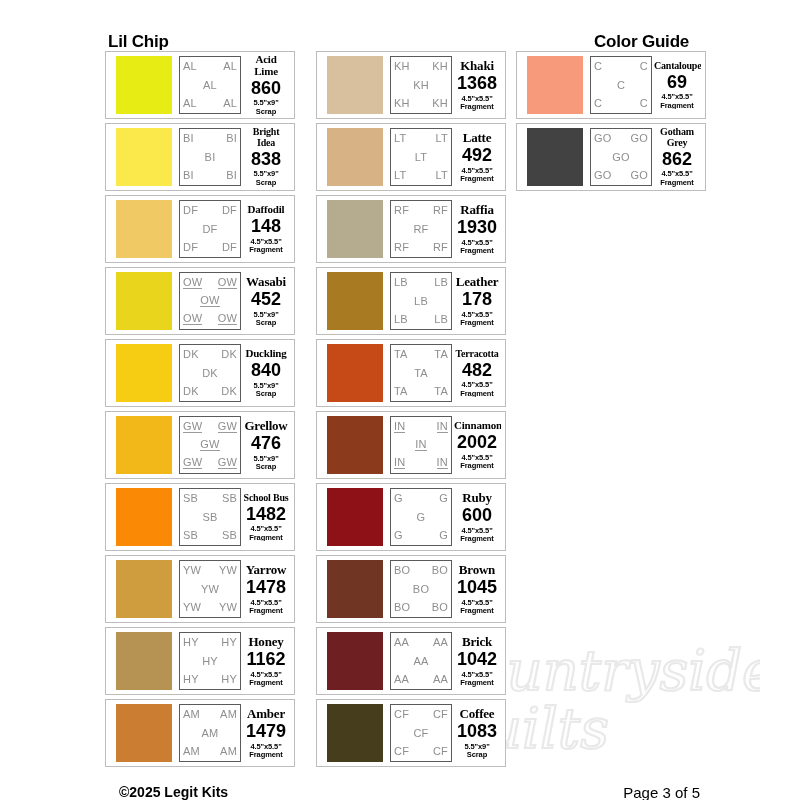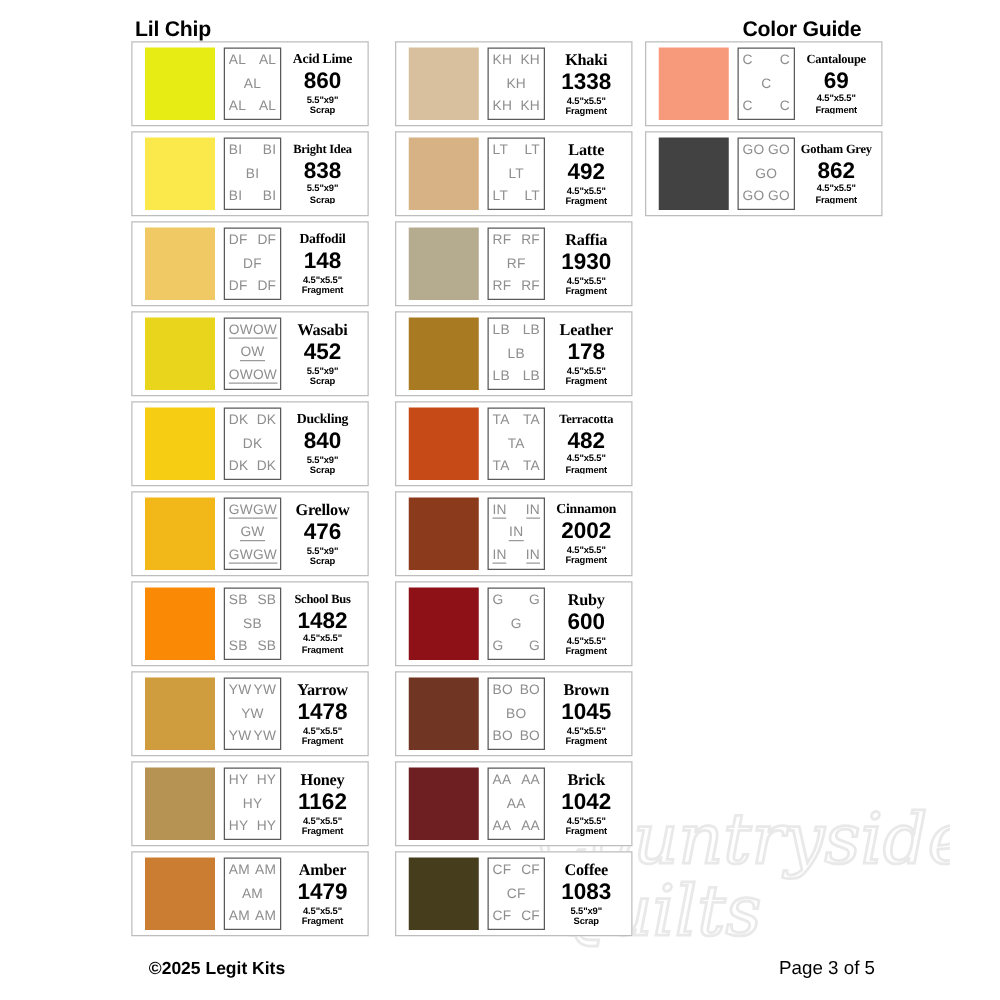--- a/index.html
+++ b/index.html
@@ -33,20 +33,21 @@
     fill: none;
     stroke: #e9e9e9;
     stroke-width: 2.2;
   }
 
   
   #page {
     position: absolute;
     inset: 0;
     z-index: 2;
+    margin-top: 18px;
   }
 
   .col-title {
     position: absolute;
     font-size: 17px;
     font-weight: bold;
     letter-spacing: -0.2px;
   }
   #title-lil-chip   { left: 108px; top: 14px; }
   #title-color-guide{ left: 594px; top: 14px; }
@@ -75,21 +76,21 @@
 
   .swatch {
     width: 56px;
     height: 58px;
     flex: 0 0 auto;
     margin-left: 6px;
   }
 
   .code-box {
     box-sizing: border-box;
-    width: 46px;
+    width: 62px;
     height: 58px;
     flex: 0 0 auto;
     margin-left: 7px;
     border: 1.4px solid #5a5a5a;
     background: #fff;
     display: flex;
     flex-direction: column;
     justify-content: space-between;
     align-items: center;
     padding: 4px 3px;
@@ -403,21 +404,21 @@
           <div class="code-line mid">
             <span>KH</span>
           </div>
           <div class="code-line">
             <span>KH</span>
             <span>KH</span>
           </div>
         </div>
         <div class="info">
           <span class="cname">Khaki</span>
-          <span class="cnum">1338</span>
+          <span class="cnum">1368</span>
           <span class="csize">4.5"x5.5"</span>
           <span class="ctype">Fragment</span>
         </div>
       </div>
       <div class="chip-row">
         <div class="swatch" style="background: rgb(214, 178, 133);"></div>
         <div class="code-box">
           <div class="code-line">
             <span>LT</span>
             <span>LT</span>

